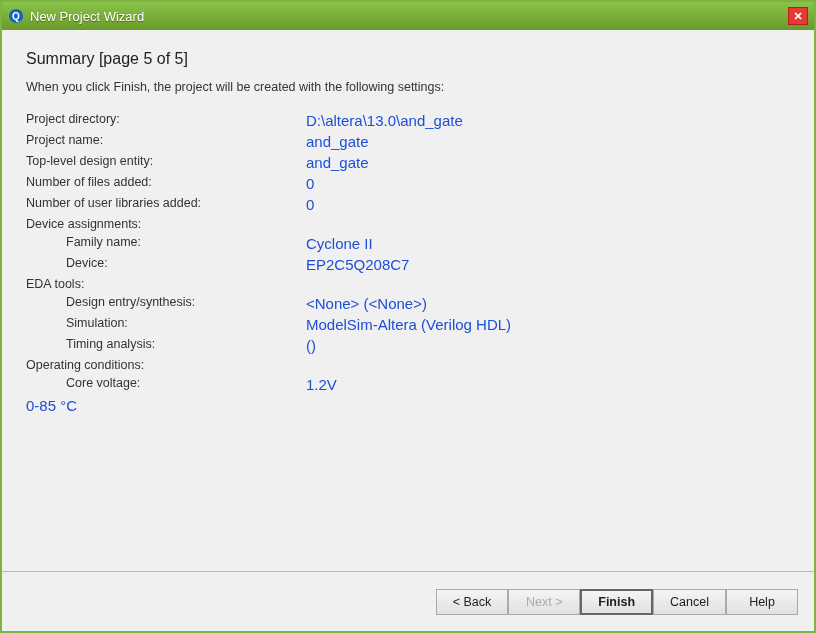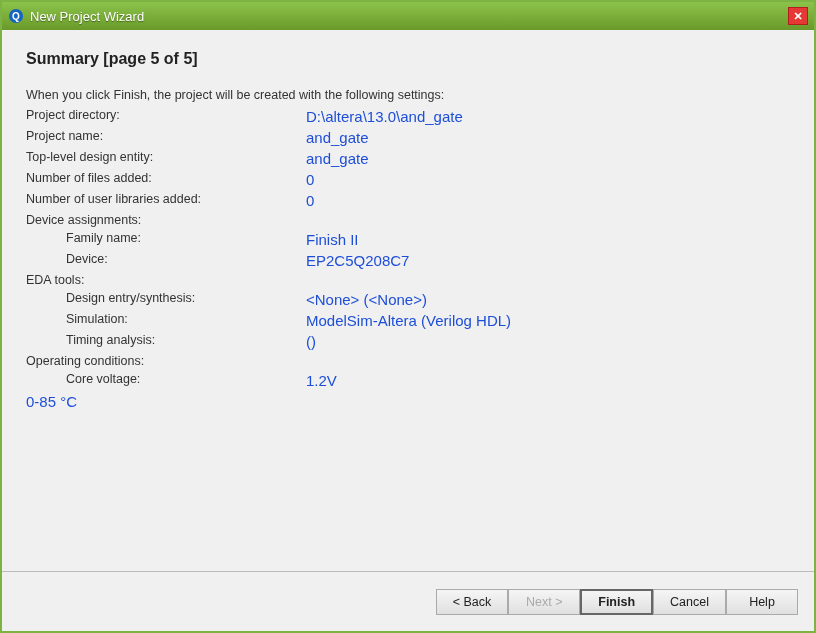--- a/index.html
+++ b/index.html
@@ -66,29 +66,29 @@
     .content {
       flex: 1;
       padding: 20px 24px 10px 24px;
       overflow: hidden;
       display: flex;
       flex-direction: column;
     }
 
     .page-title {
       font-size: 16px;
-      font-weight: bold;
+      font-weight: normal;
       color: #222;
-      margin-bottom: 20px;
+      margin-bottom: 12px;
     }
 
     .intro-text {
       font-size: 12.5px;
       color: #333;
-      margin-bottom: 4px;
+      margin-bottom: 16px;
     }
 
     .summary-table {
       flex: 1;
       overflow: auto;
     }
 
     .summary-row {
       display: flex;
       align-items: flex-start;
@@ -183,21 +183,21 @@
         </div>
         <div class="summary-row">
           <span class="summary-label">Number of user libraries added:</span>
           <span class="summary-value">0</span>
         </div>
         <div class="summary-row">
           <span class="summary-label">Device assignments:</span>
         </div>
         <div class="summary-row">
           <span class="summary-label indented">Family name:</span>
-          <span class="summary-value">Finish II</span>
+          <span class="summary-value">Cyclone II</span>
         </div>
         <div class="summary-row">
           <span class="summary-label indented">Device:</span>
           <span class="summary-value">EP2C5Q208C7</span>
         </div>
         <div class="summary-row">
           <span class="summary-label">EDA tools:</span>
         </div>
         <div class="summary-row">
           <span class="summary-label indented">Design entry/synthesis:</span>

